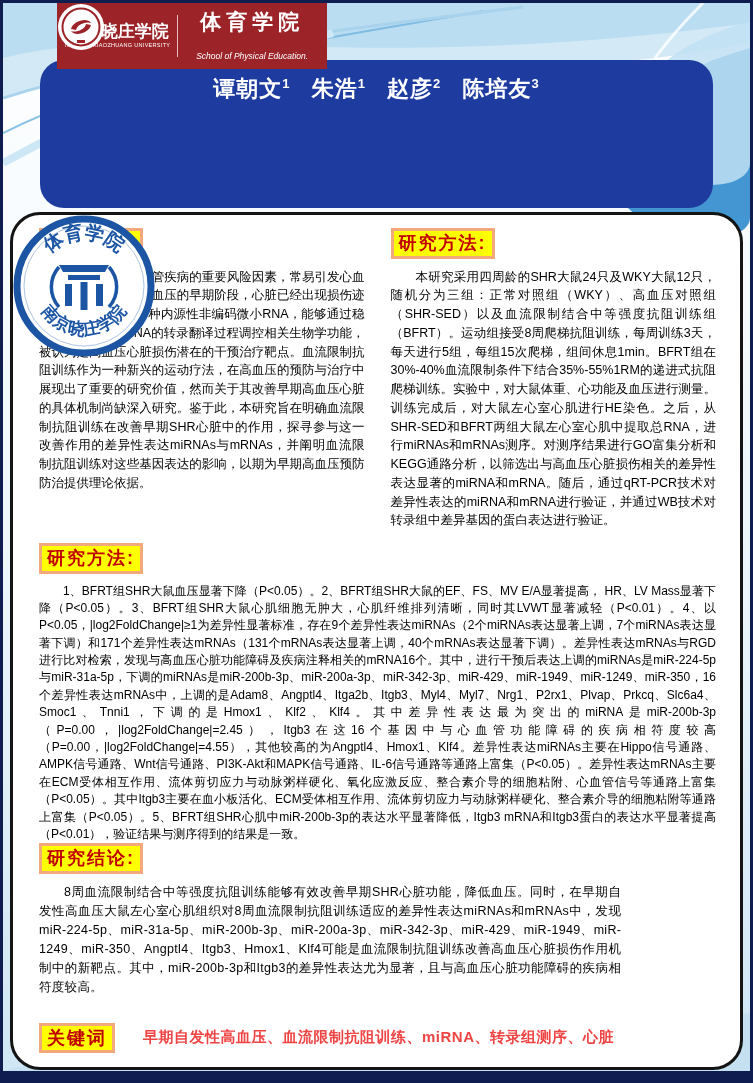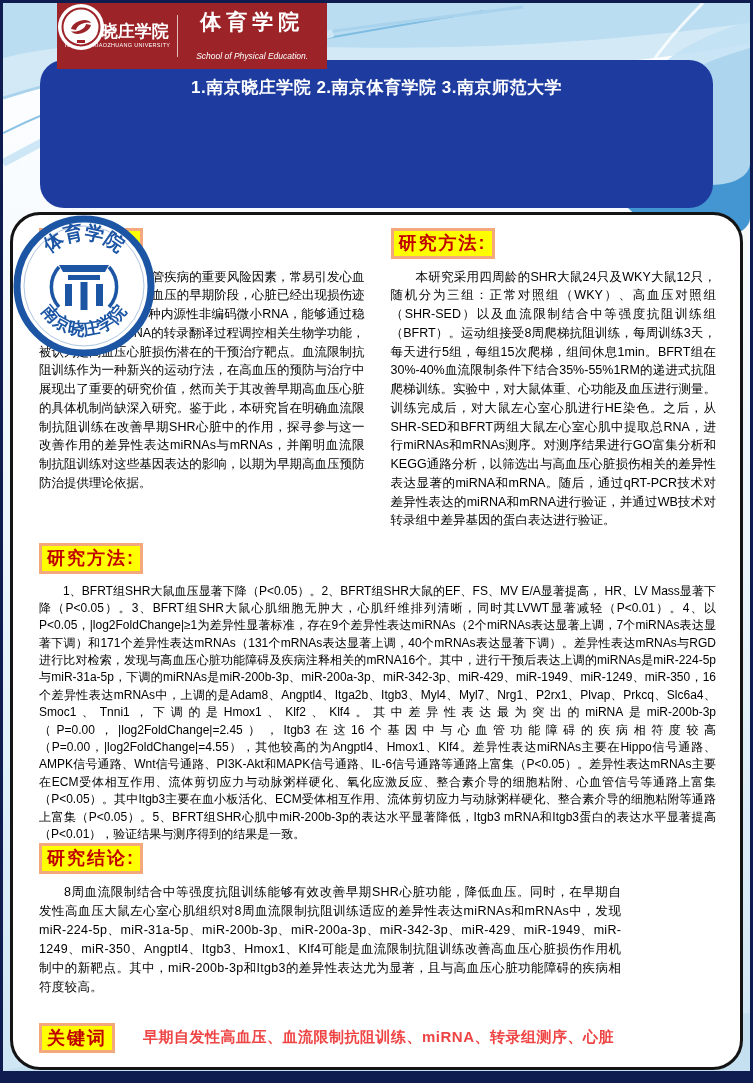--- a/index.html
+++ b/index.html
@@ -100,21 +100,26 @@
       <div class="banner-uni-en">NANJING XIAOZHUANG UNIVERSITY</div>
     </div>
     <div class="banner-div"></div>
     <div class="banner-school">
       <div class="banner-school-cn">体育学院</div>
       <div class="banner-school-en">School of Physical Education.</div>
     </div>
   </div>
 
   <div class="title-box">
-    <div class="poster-affil">1.南京晓庄学院 2.南京体育学院 3.南京师范大学</div>
+    <div class="poster-authors">
+      <span class="auth"><span>谭朝文</span><sup>1</sup></span>
+      <span class="auth"><span>朱浩</span><sup>1</sup></span>
+      <span class="auth"><span>赵彦</span><sup>2</sup></span>
+      <span class="auth"><span>陈培友</span><sup>3</sup></span>
+    </div>
   </div>
 
   <div class="main-box">
     <div class="cols">
       <div class="col">
         <span class="chip">研究目的:</span>
         <p class="para">高血压作为心血管疾病的重要风险因素，常易引发心血管功能障碍，且在高血压的早期阶段，心脏已经出现损伤迹象。miRNAs作为一种内源性非编码微小RNA，能够通过稳定地抑制下游mRNA的转录翻译过程调控相关生物学功能，被认为是高血压心脏损伤潜在的干预治疗靶点。血流限制抗阻训练作为一种新兴的运动疗法，在高血压的预防与治疗中展现出了重要的研究价值，然而关于其改善早期高血压心脏的具体机制尚缺深入研究。鉴于此，本研究旨在明确血流限制抗阻训练在改善早期SHR心脏中的作用，探寻参与这一改善作用的差异性表达miRNAs与mRNAs，并阐明血流限制抗阻训练对这些基因表达的影响，以期为早期高血压预防防治提供理论依据。</p>
       </div>
       <div class="col">
         <span class="chip">研究方法:</span>

